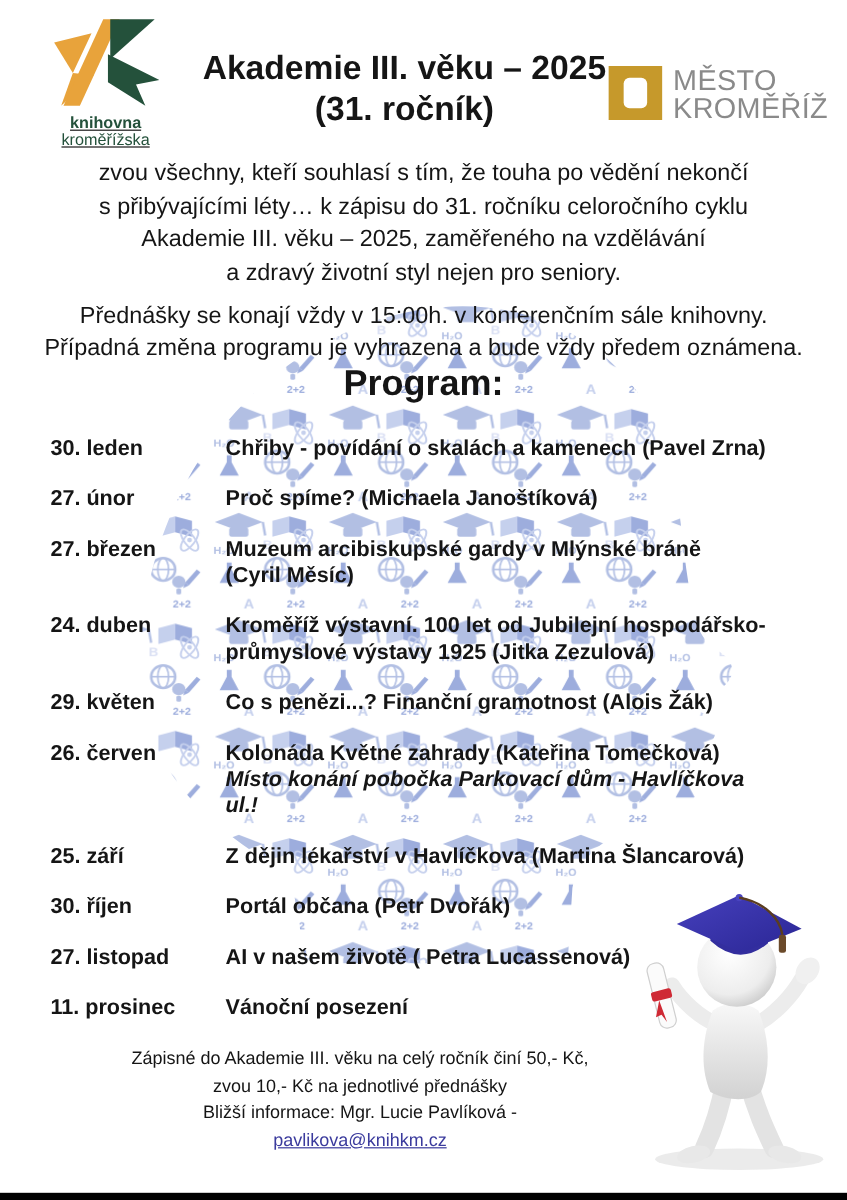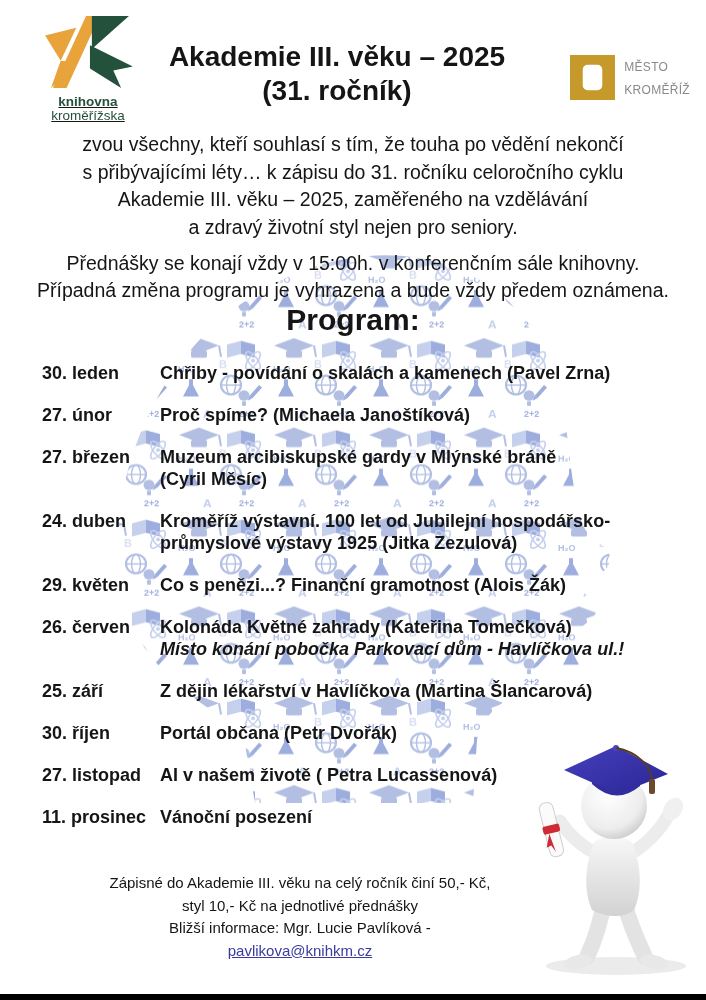--- a/index.html
+++ b/index.html
@@ -10,33 +10,33 @@
   }
   
   .collage{position:absolute;left:80px;top:243px;width:565px;height:560px;z-index:0;}
   
   .lib-logo{position:absolute;left:38px;top:14px;width:100px;text-align:center;z-index:2;text-decoration:underline;}
   .lib-name1{font-weight:bold;font-size:13.5px;line-height:14px;color:#24513b;margin-top:1px;}
   .lib-name2{font-size:13.5px;line-height:14px;color:#24513b;}
   .title-block{position:absolute;left:140px;right:172px;top:40px;text-align:center;
     font-weight:bold;font-size:28px;line-height:34px;color:#151515;z-index:2;}
   .city-logo{position:absolute;right:16px;top:55px;display:flex;align-items:flex-start;z-index:2;}
-  .city-text{margin-left:9px;font-size:12px;line-height:23px;color:#8a8a8a;letter-spacing:.3px;margin-top:1px;}
+  .city-text{margin-left:9px;font-size:24px;line-height:23px;color:#8a8a8a;letter-spacing:.3px;margin-top:1px;}
   
   .intro{position:absolute;top:131px;left:0;right:0;text-align:center;
     font-size:19.5px;line-height:27.5px;color:#151515;z-index:2;}
   .notice{position:absolute;top:250px;left:0;right:0;text-align:center;
     font-size:19.5px;line-height:27px;color:#151515;z-index:2;}
   .prog-head{position:absolute;top:303px;left:0;right:0;text-align:center;
     font-weight:bold;font-size:30px;color:#151515;z-index:2;}
   
   .prog-list{position:absolute;top:362px;left:42px;width:610px;z-index:2;}
   .prog-row{display:flex;margin-bottom:20px;font-weight:bold;font-size:18px;line-height:22px;color:#151515;}
   .prog-date{width:118px;flex:none;}
-  .prog-title{flex:1;}
+  .prog-title{flex:1;margin-left:28px;}
   .italic{font-style:italic;}
   
   .footer{position:absolute;top:872px;left:0;width:600px;text-align:center;
     font-size:15px;line-height:22.5px;color:#151515;z-index:2;}
   .email{color:#3b3b9d;text-decoration:underline;cursor:pointer;}
   
   .figure3d{position:absolute;right:2px;top:722px;z-index:1;}
   .bottom-bar{position:absolute;left:0;right:0;bottom:0;height:6px;background:#000;z-index:3;}
 </style>
 </head>
@@ -225,21 +225,21 @@
       <div class="prog-date">11. prosinec</div>
       <div class="prog-title">
         <div>Vánoční posezení</div>
         <div class="line2"></div>
       </div>
     </div>
   </div>
 
 <div class="footer">
   <div>Zápisné do Akademie III. věku na celý ročník činí 50,- Kč,</div>
-  <div>styl 10,- Kč na jednotlivé přednášky</div>
+  <div>zvou 10,- Kč na jednotlivé přednášky</div>
   <div>Bližší informace: Mgr. Lucie Pavlíková -</div>
   <div><span class="email">pavlikova@knihkm.cz</span></div>
 </div>
 
 <svg class="figure3d" width="176" height="255" viewBox="0 0 176 255" aria-hidden="true">
   <defs>
     <radialGradient id="gHead" cx="40%" cy="32%" r="75%">
       <stop offset="0%" stop-color="#ffffff"></stop>
       <stop offset="70%" stop-color="#ededed"></stop>
       <stop offset="100%" stop-color="#c6c6c6"></stop>

